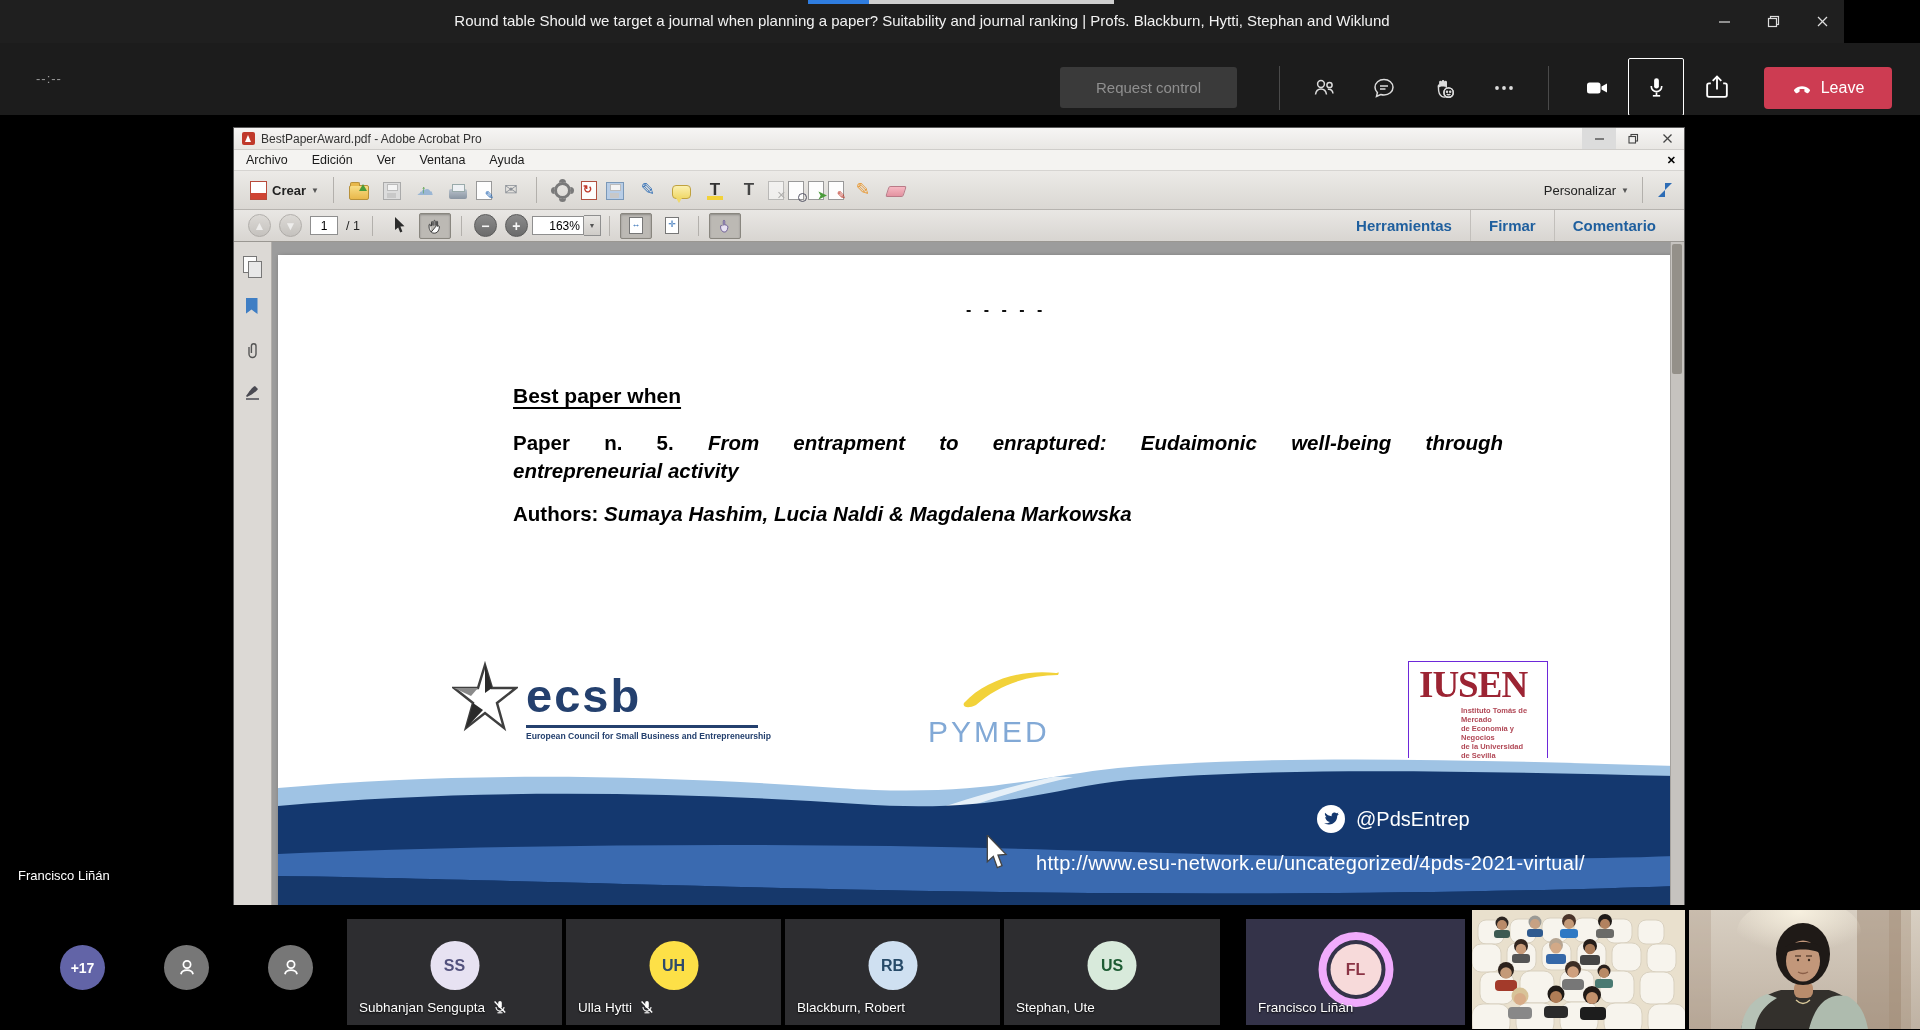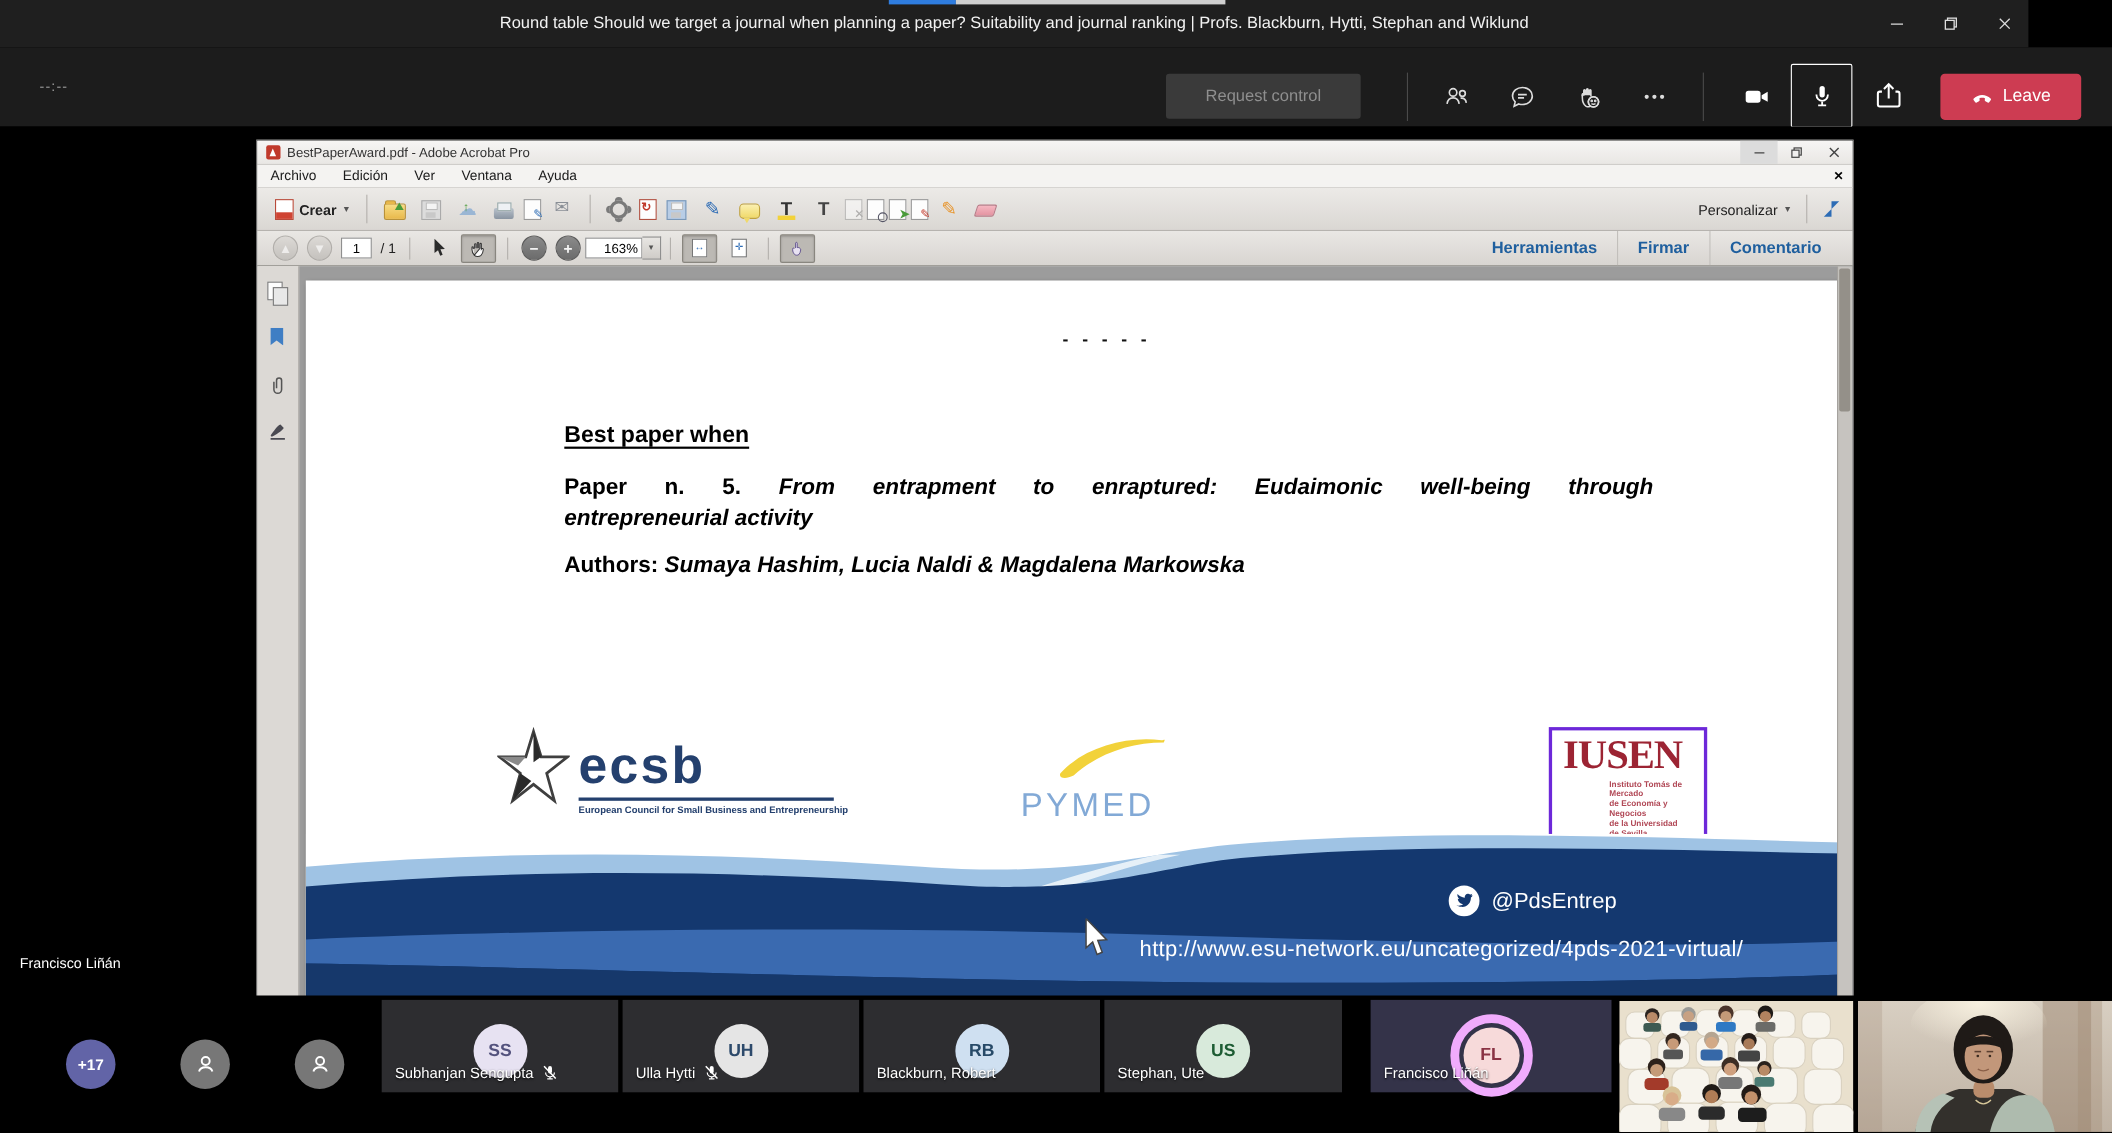--- a/index.html
+++ b/index.html
@@ -101,38 +101,38 @@
   .pdf-authors{position:absolute;left:235px;top:247px;font-size:20.5px;font-weight:bold;color:#000;}
   .it{font-style:italic;}
 
   .logo-ecsb{position:absolute;left:174px;top:402px;display:flex;gap:8px;}
   .ecsb-right{display:flex;flex-direction:column;}
   .ecsb-word{font-size:47px;font-weight:bold;color:#24406e;letter-spacing:2px;line-height:50px;margin-top:14px;}
   .ecsb-rule{width:232px;height:2.5px;background:#24406e;margin-top:4px;}
   .ecsb-cap{font-size:8.6px;font-weight:bold;color:#24406e;margin-top:3px;white-space:nowrap;}
   .logo-pymed{position:absolute;left:650px;top:412px;width:140px;}
   .pymed-word{font-size:30px;color:#82a9d6;letter-spacing:3px;margin-top:2px;}
-  .logo-iusen{position:absolute;left:1130px;top:406px;width:138px;height:96px;background:#fff;border:3px solid #6d28d9;}
+  .logo-iusen{position:absolute;left:1130px;top:406px;width:138px;height:96px;background:#fff;border:1px solid #6d28d9;}
   .iusen-word{font-family:"Liberation Serif",serif;font-size:37px;font-weight:bold;color:#9c2433;letter-spacing:-1px;margin:4px 0 0 10px;line-height:38px;}
   .iusen-cap{position:absolute;left:52px;top:44px;font-size:7.5px;line-height:9px;color:#b14856;font-weight:bold;}
 
   .wave-footer{position:absolute;left:0;bottom:0;width:1398px;height:150px;}
   .tw-row{position:absolute;left:1038px;top:549px;display:flex;align-items:center;gap:10px;color:#fff;font-size:20px;}
   .url-row{position:absolute;left:758px;top:597px;color:#fff;font-size:20px;letter-spacing:.3px;}
   .cursor-svg{position:absolute;left:708px;top:580px;}
 
   
   .presenter{position:absolute;left:18px;top:868px;color:#fff;font-size:13px;}
 
   
   .strip{position:absolute;left:0;top:905px;width:1920px;height:125px;background:#000;}
   .ovcircle{position:absolute;top:40px;width:45px;height:45px;border-radius:50%;display:flex;align-items:center;justify-content:center;}
   .ov17{background:#6264a7;color:#fff;font-size:14px;font-weight:bold;}
   .ovp{background:#777;}
-  .tile{position:absolute;top:4px;height:84px;background:#2d2d30;}
+  .tile{position:absolute;top:14px;height:106px;background:#2d2d30;}
   .tile.speaking{background:#343349;}
   .avatar{position:absolute;left:50%;transform:translateX(-50%);top:22px;width:49px;height:49px;border-radius:50%;display:flex;align-items:center;justify-content:center;font-size:16px;font-weight:bold;}
   .ring{position:absolute;left:50%;transform:translateX(-50%);top:13px;width:59px;height:59px;border:8px solid #f0abfc;border-radius:50%;}
   .ring .avatar{top:4px;left:4px;transform:none;width:51px;height:51px;}
   .tname{position:absolute;left:12px;bottom:10px;color:#fff;font-size:13.5px;display:flex;align-items:center;gap:7px;text-shadow:0 1px 2px #000;}
   .vid{position:absolute;top:5px;height:119px;overflow:hidden;}
   .vid svg{display:block;}
 </style>
 </head>
 <body>
@@ -477,21 +477,21 @@
             <rect x="6.2" y="2" width="3.6" height="7" rx="1.8" fill="#fff"></rect>
             <path d="M4,8 a4,4 0 0 0 8,0" fill="none" stroke="#fff" stroke-width="1.1"></path>
             <line x1="8" y1="12" x2="8" y2="13.6" stroke="#fff" stroke-width="1.1"></line>
             <line x1="5.5" y1="13.8" x2="10.5" y2="13.8" stroke="#fff" stroke-width="1.1"></line>
             <line x1="2.6" y1="2.4" x2="13.2" y2="13.4" stroke="#fff" stroke-width="1.4"></line>
           </svg>
       </div>
     </div>
 
     <div class="tile" style="left:566px;width:215px;">
-      <div class="avatar" style="background: #e5e5e5; color: rgb(45, 74, 107);">UH</div>
+      <div class="avatar" style="background: #fde047; color: rgb(45, 74, 107);">UH</div>
       <div class="tname">
           <span>Ulla Hytti</span>
         <svg width="16" height="16" viewBox="0 0 16 16">
             <rect x="6.2" y="2" width="3.6" height="7" rx="1.8" fill="#fff"></rect>
             <path d="M4,8 a4,4 0 0 0 8,0" fill="none" stroke="#fff" stroke-width="1.1"></path>
             <line x1="8" y1="12" x2="8" y2="13.6" stroke="#fff" stroke-width="1.1"></line>
             <line x1="5.5" y1="13.8" x2="10.5" y2="13.8" stroke="#fff" stroke-width="1.1"></line>
             <line x1="2.6" y1="2.4" x2="13.2" y2="13.4" stroke="#fff" stroke-width="1.4"></line>
           </svg>
       </div>

